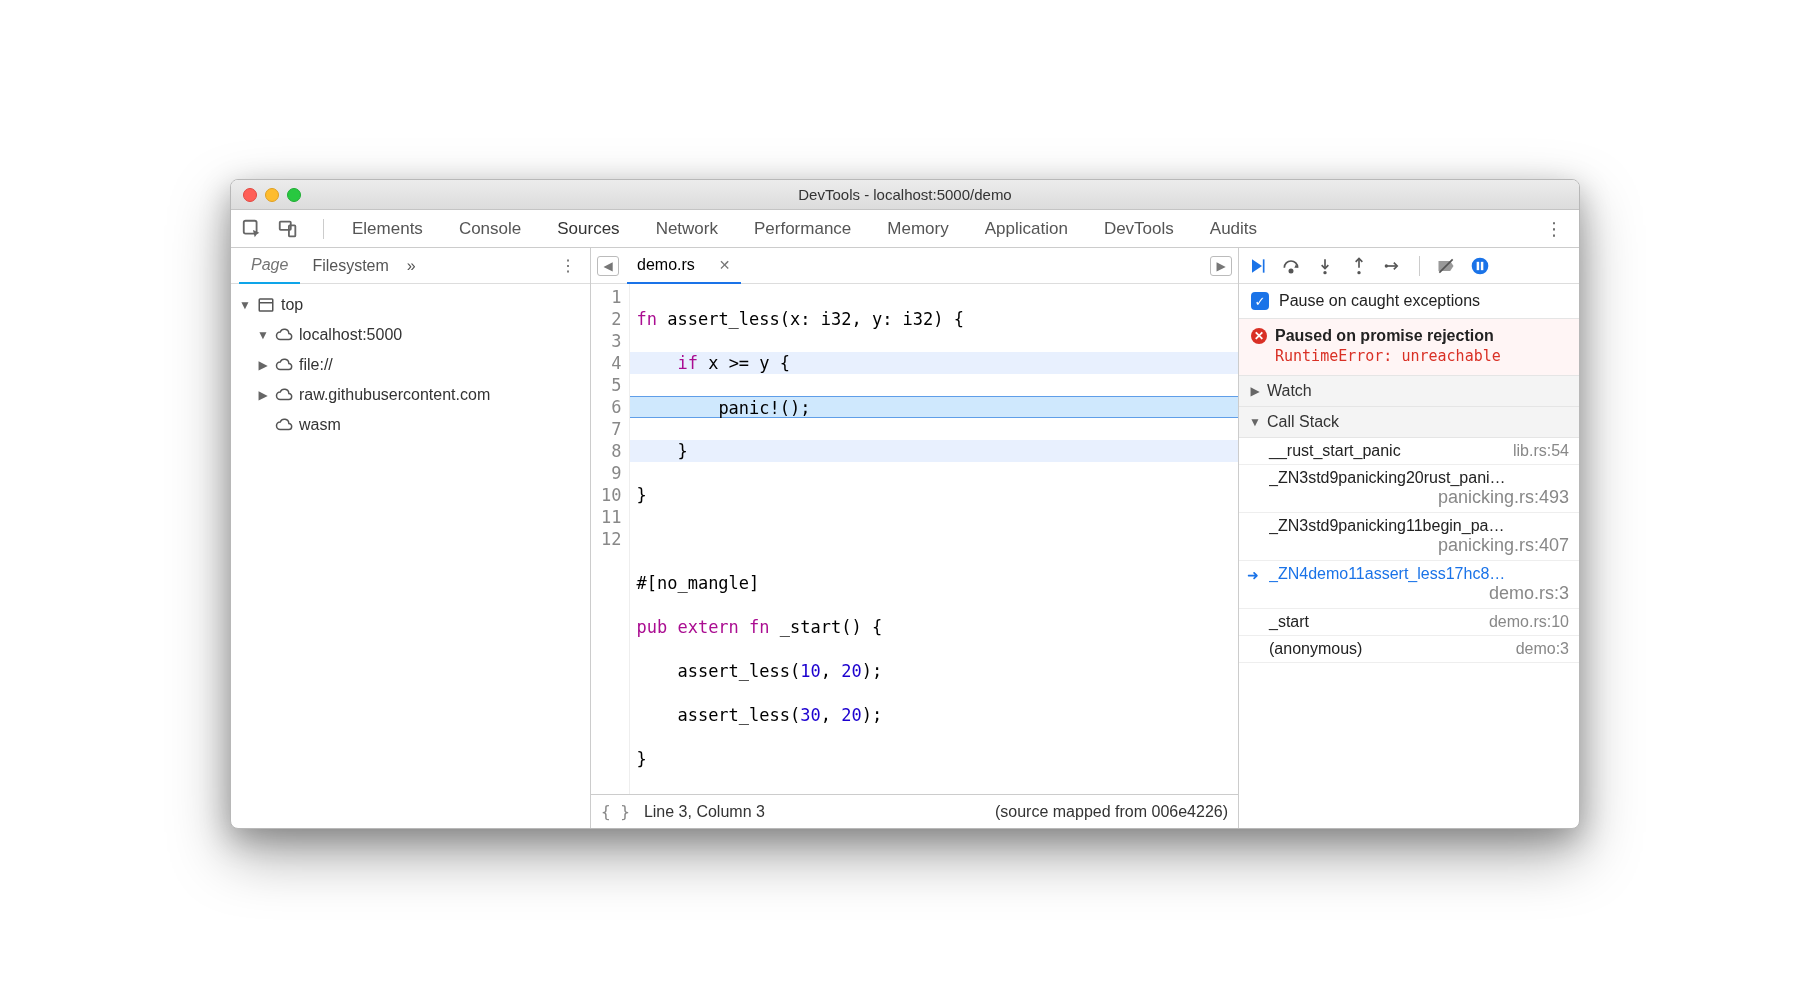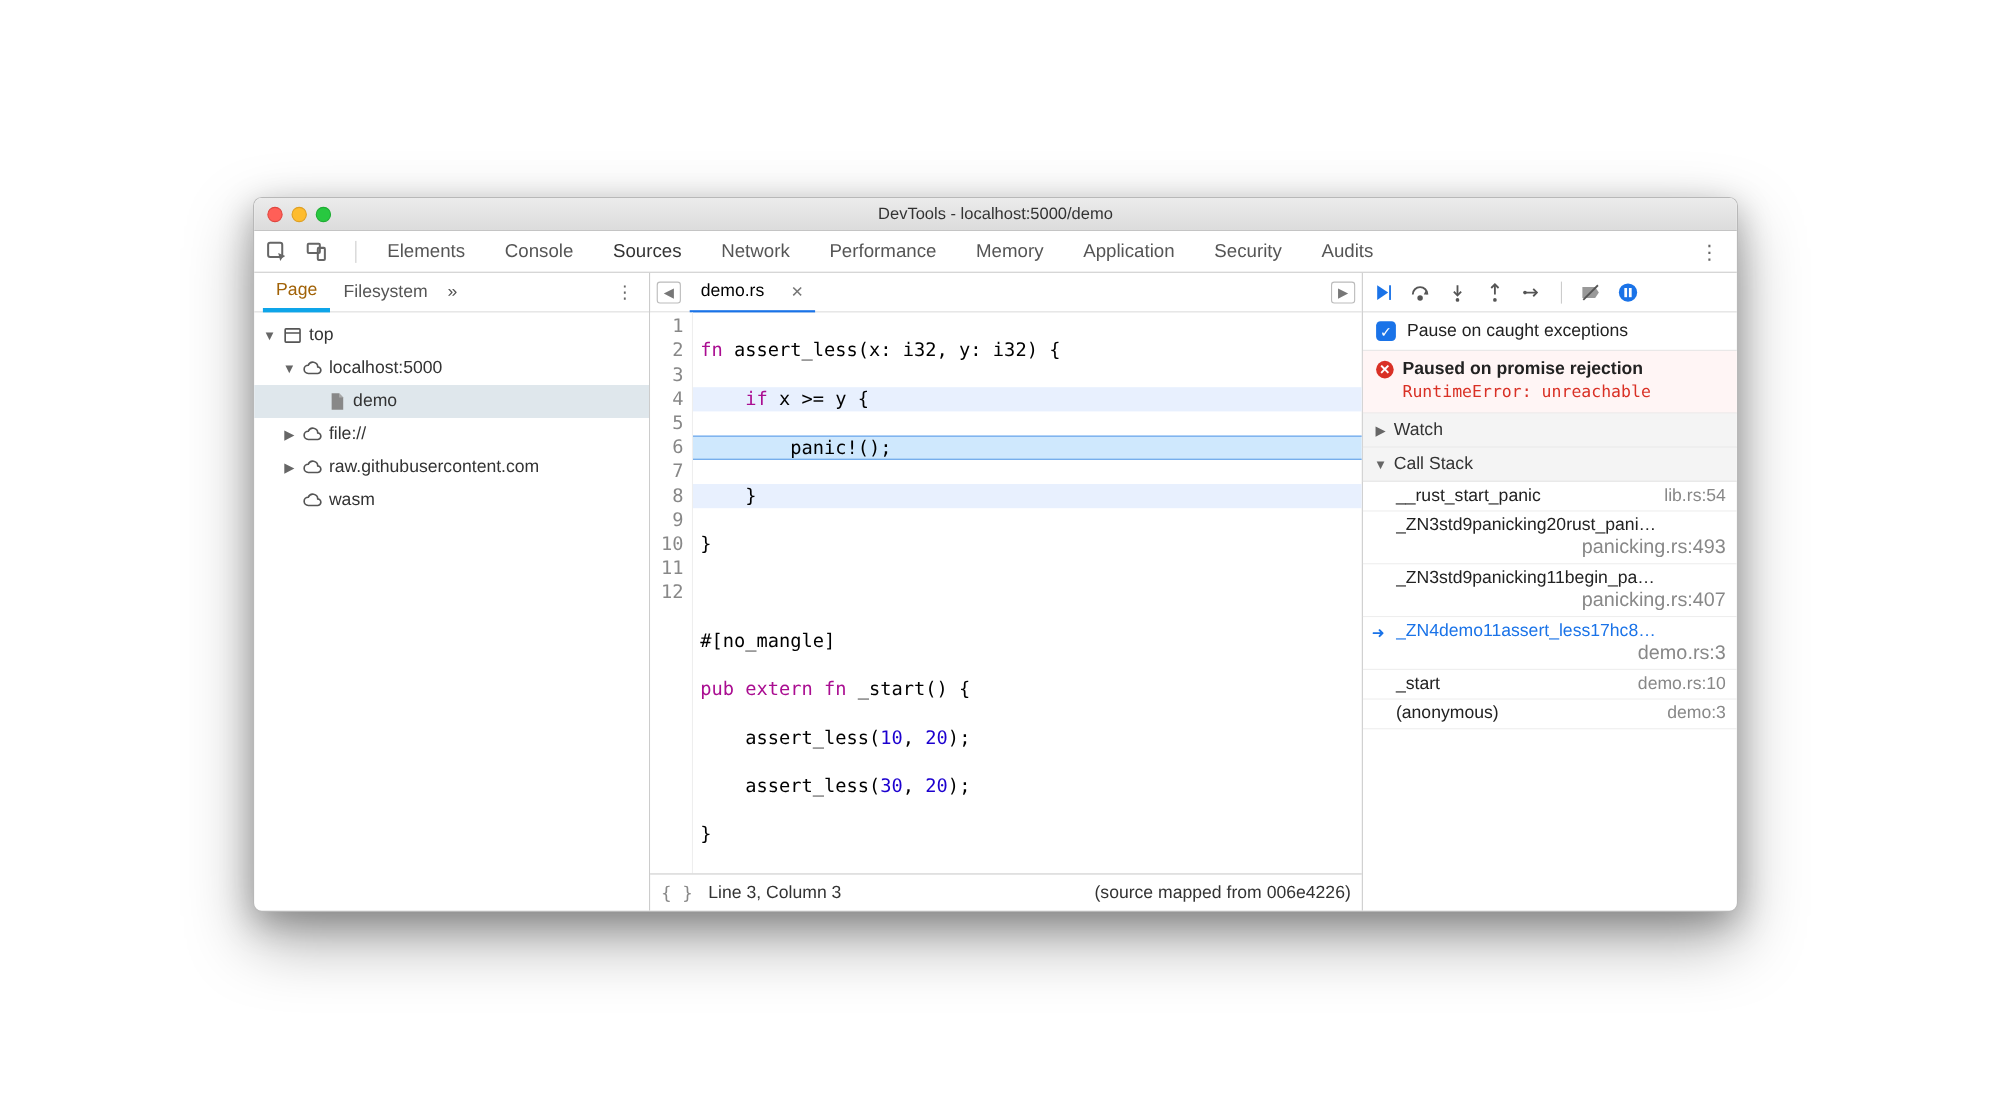--- a/index.html
+++ b/index.html
@@ -21,21 +21,21 @@
     .tab { padding:0 18px; cursor:pointer; color:#555; }
     .tab.active { color:#333; }
     .toolbar .spacer{flex:1;}
     .more-v { font-size:18px; color:#666; padding:0 6px;}
 
     .main { flex:1; display:flex; min-height:0; }
 
     .sidebar { width:360px; border-right:1px solid #ccc; display:flex; flex-direction:column; font-size:16px; color:#333;}
     .sb-tabs { display:flex; align-items:center; border-bottom:1px solid #ddd; height:36px; padding:0 8px;}
     .sb-tab { padding:0 12px; color:#555;}
-    .sb-tab.active { color:#a16207; border-bottom:4px solid #0ea5e9; height:36px; display:flex; align-items:center;}
+    .sb-tab.active { color:#737373; border-bottom:2px solid #0ea5e9; height:36px; display:flex; align-items:center;font-style:italic;}
     .sb-chevmore{margin-left:6px;color:#555;}
     .sb-vmore{margin-left:auto;color:#666;padding:0 6px;}
     .tree { padding:6px 0; overflow:auto;}
     .tree-row { display:flex; align-items:center; height:30px; padding-left:8px; gap:6px; cursor:default;}
     .tree-row.sel { background:#dfe7ec;}
     .tw { display:inline-block; width:12px; text-align:center; color:#666; font-size:12px;}
     .ic { width:18px; height:18px; flex:none;}
     .indent1{padding-left:26px;} .indent2{padding-left:48px;}
 
     .editor { flex:1; display:flex; flex-direction:column; border-right:1px solid #ccc; min-width:0;}
@@ -103,21 +103,21 @@
           <rect x="13" y="8" width="7" height="12" rx="1"></rect>
         </svg>
       <div class="sep"></div>
       <div class="tab">Elements</div>
       <div class="tab">Console</div>
       <div class="tab active">Sources</div>
       <div class="tab">Network</div>
       <div class="tab">Performance</div>
       <div class="tab">Memory</div>
       <div class="tab">Application</div>
-      <div class="tab">Security</div>
+      <div class="tab">DevTools</div>
       <div class="tab">Audits</div>
       <div class="spacer"></div>
       <div class="more-v">⋮</div>
     </div>
 
     <div class="main">
 
       <div class="sidebar">
         <div class="sb-tabs">
           <div class="sb-tab active">Page</div>
@@ -133,28 +133,20 @@
                 <line x1="3" y1="9" x2="21" y2="9"></line>
               </svg>
             <span>top</span>
           </div>
           <div class="tree-row indent1">
             <span class="tw">▼</span>
             <svg class="ic" viewBox="0 0 24 24" stroke="#555" fill="none" stroke-width="2">
                 <path d="M7 18a5 5 0 0 1 0-10 6 6 0 0 1 11.5 2A4 4 0 0 1 18 18z"></path>
               </svg>
             <span>localhost:5000</span>
-          </div>
-          <div class="tree-row indent2 sel">
-            <span class="tw"></span>
-            <svg class="ic" viewBox="0 0 24 24" fill="#888">
-                <path d="M6 2h9l5 5v15H6z"></path>
-                <path d="M15 2v5h5" fill="#aaa"></path>
-              </svg>
-            <span>demo</span>
           </div>
           <div class="tree-row indent1">
             <span class="tw">▶</span>
             <svg class="ic" viewBox="0 0 24 24" stroke="#555" fill="none" stroke-width="2">
                 <path d="M7 18a5 5 0 0 1 0-10 6 6 0 0 1 11.5 2A4 4 0 0 1 18 18z"></path>
               </svg>
             <span>file://</span>
           </div>
           <div class="tree-row indent1">
             <span class="tw">▶</span>

